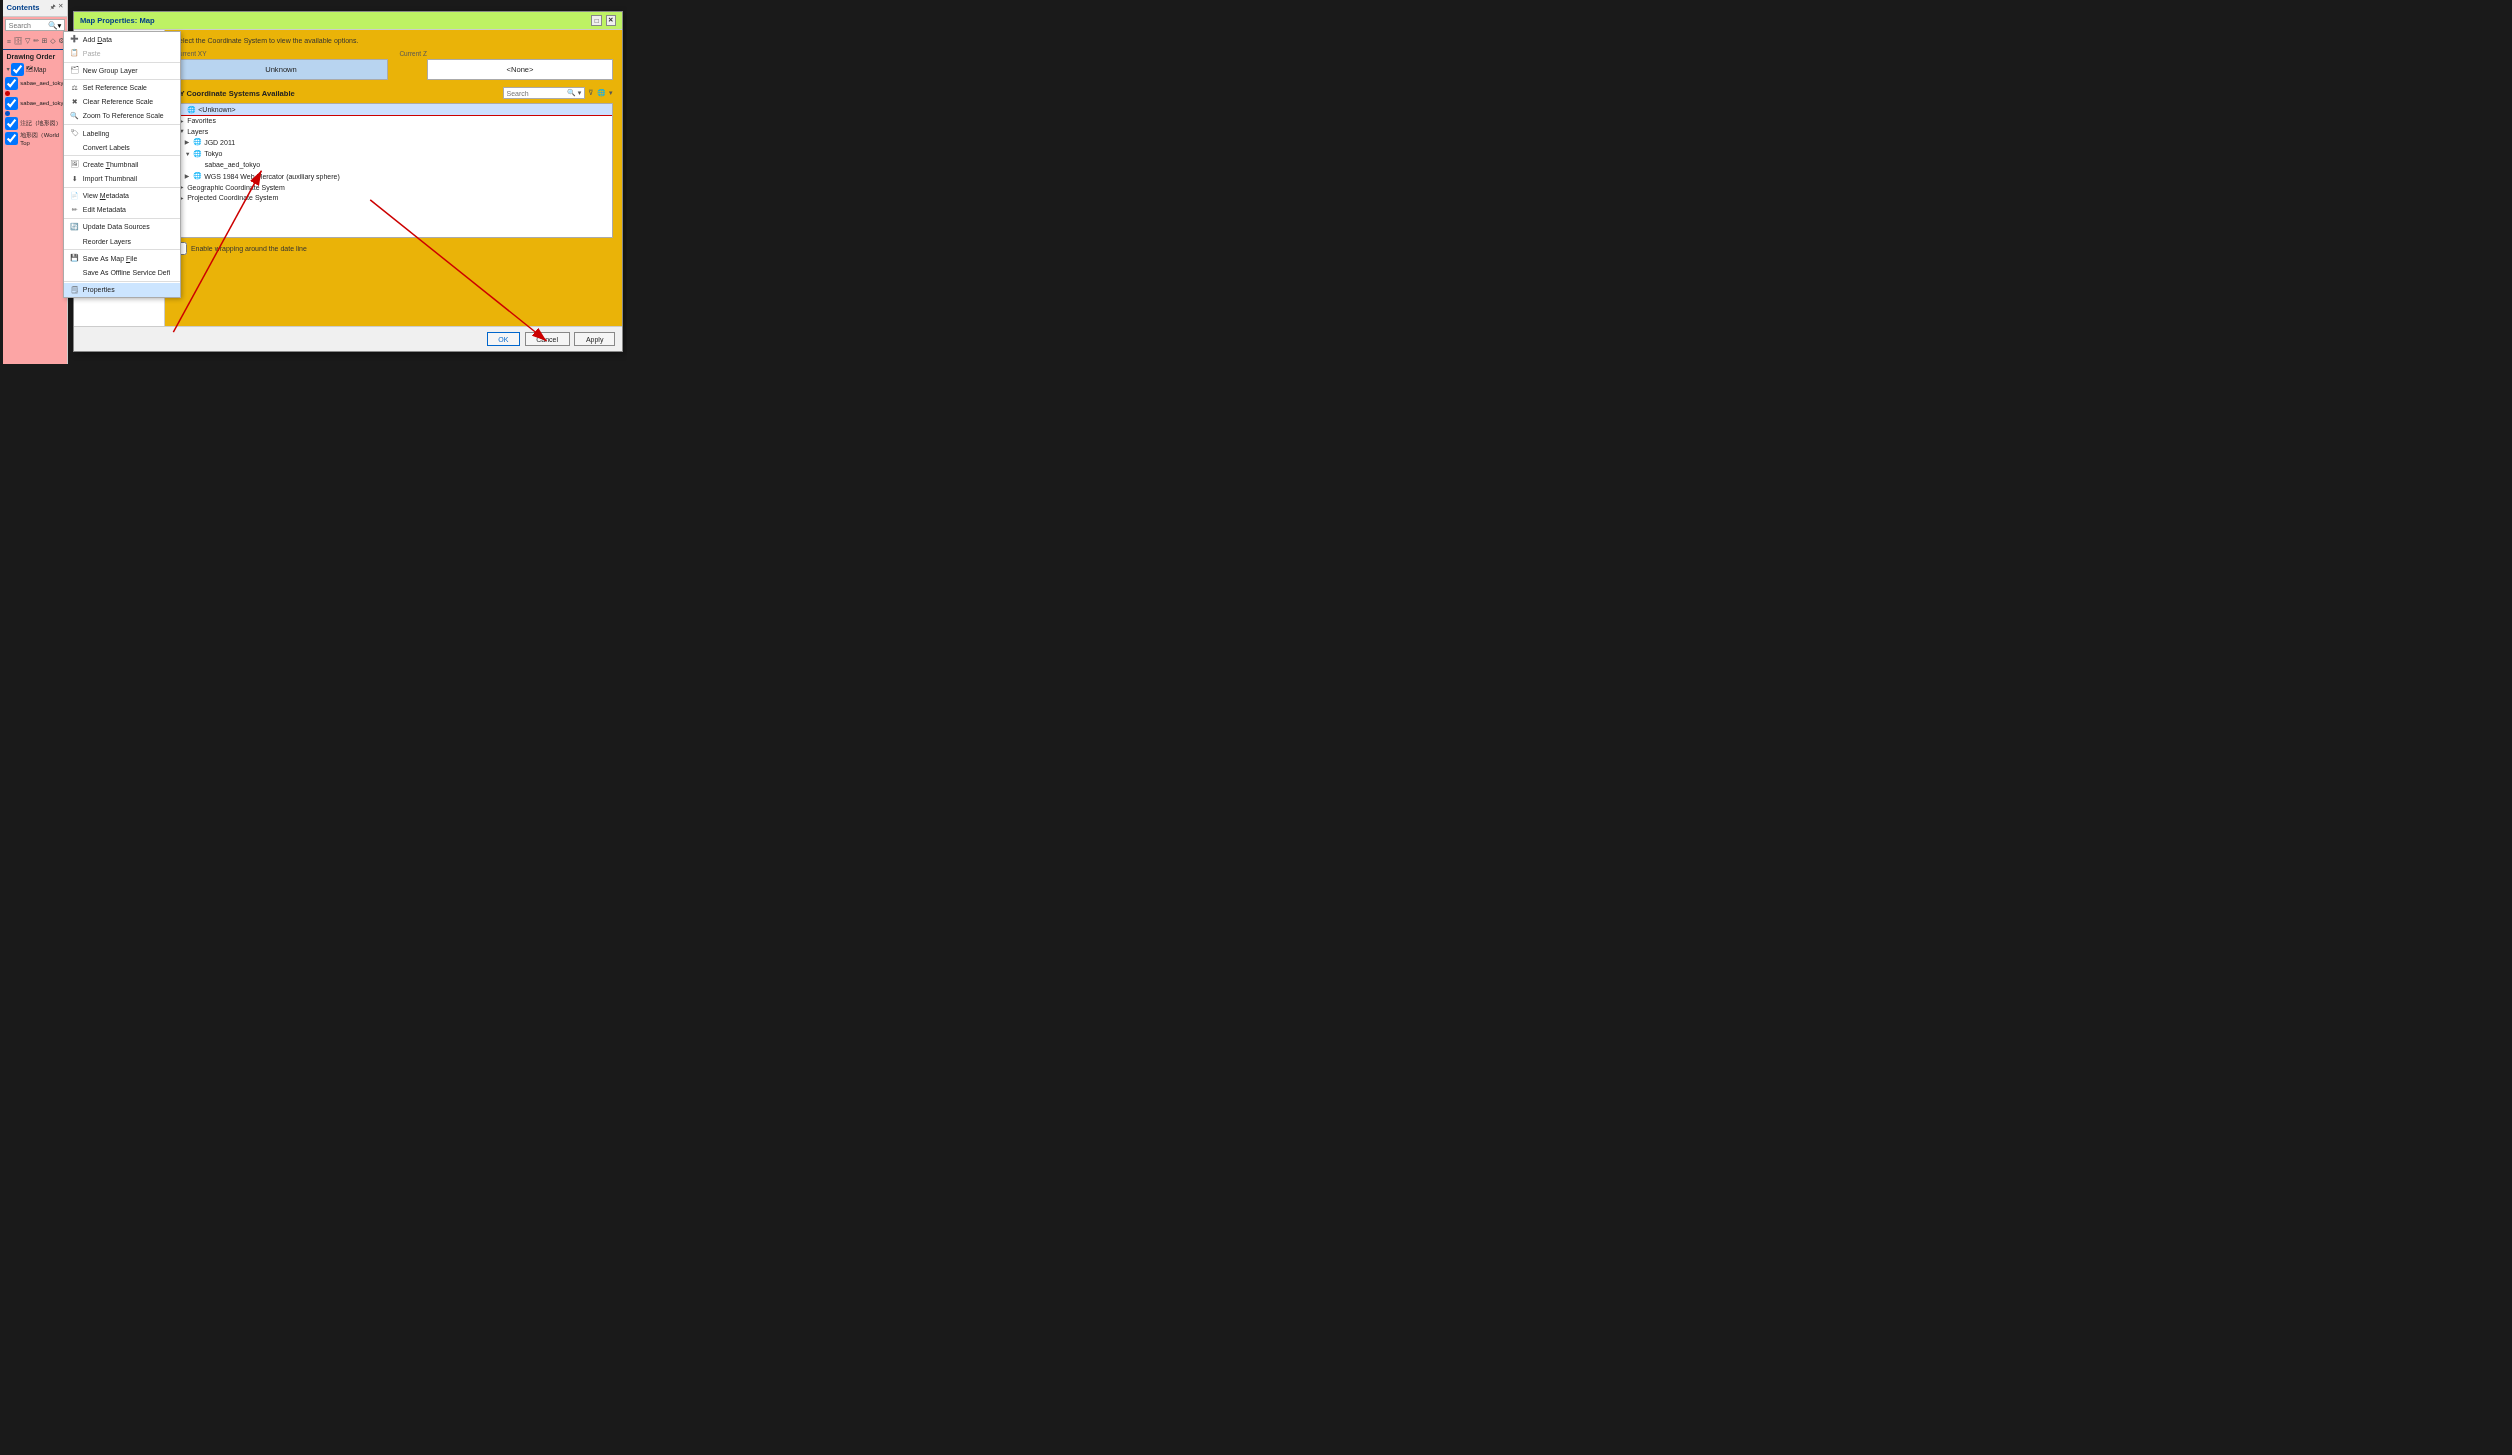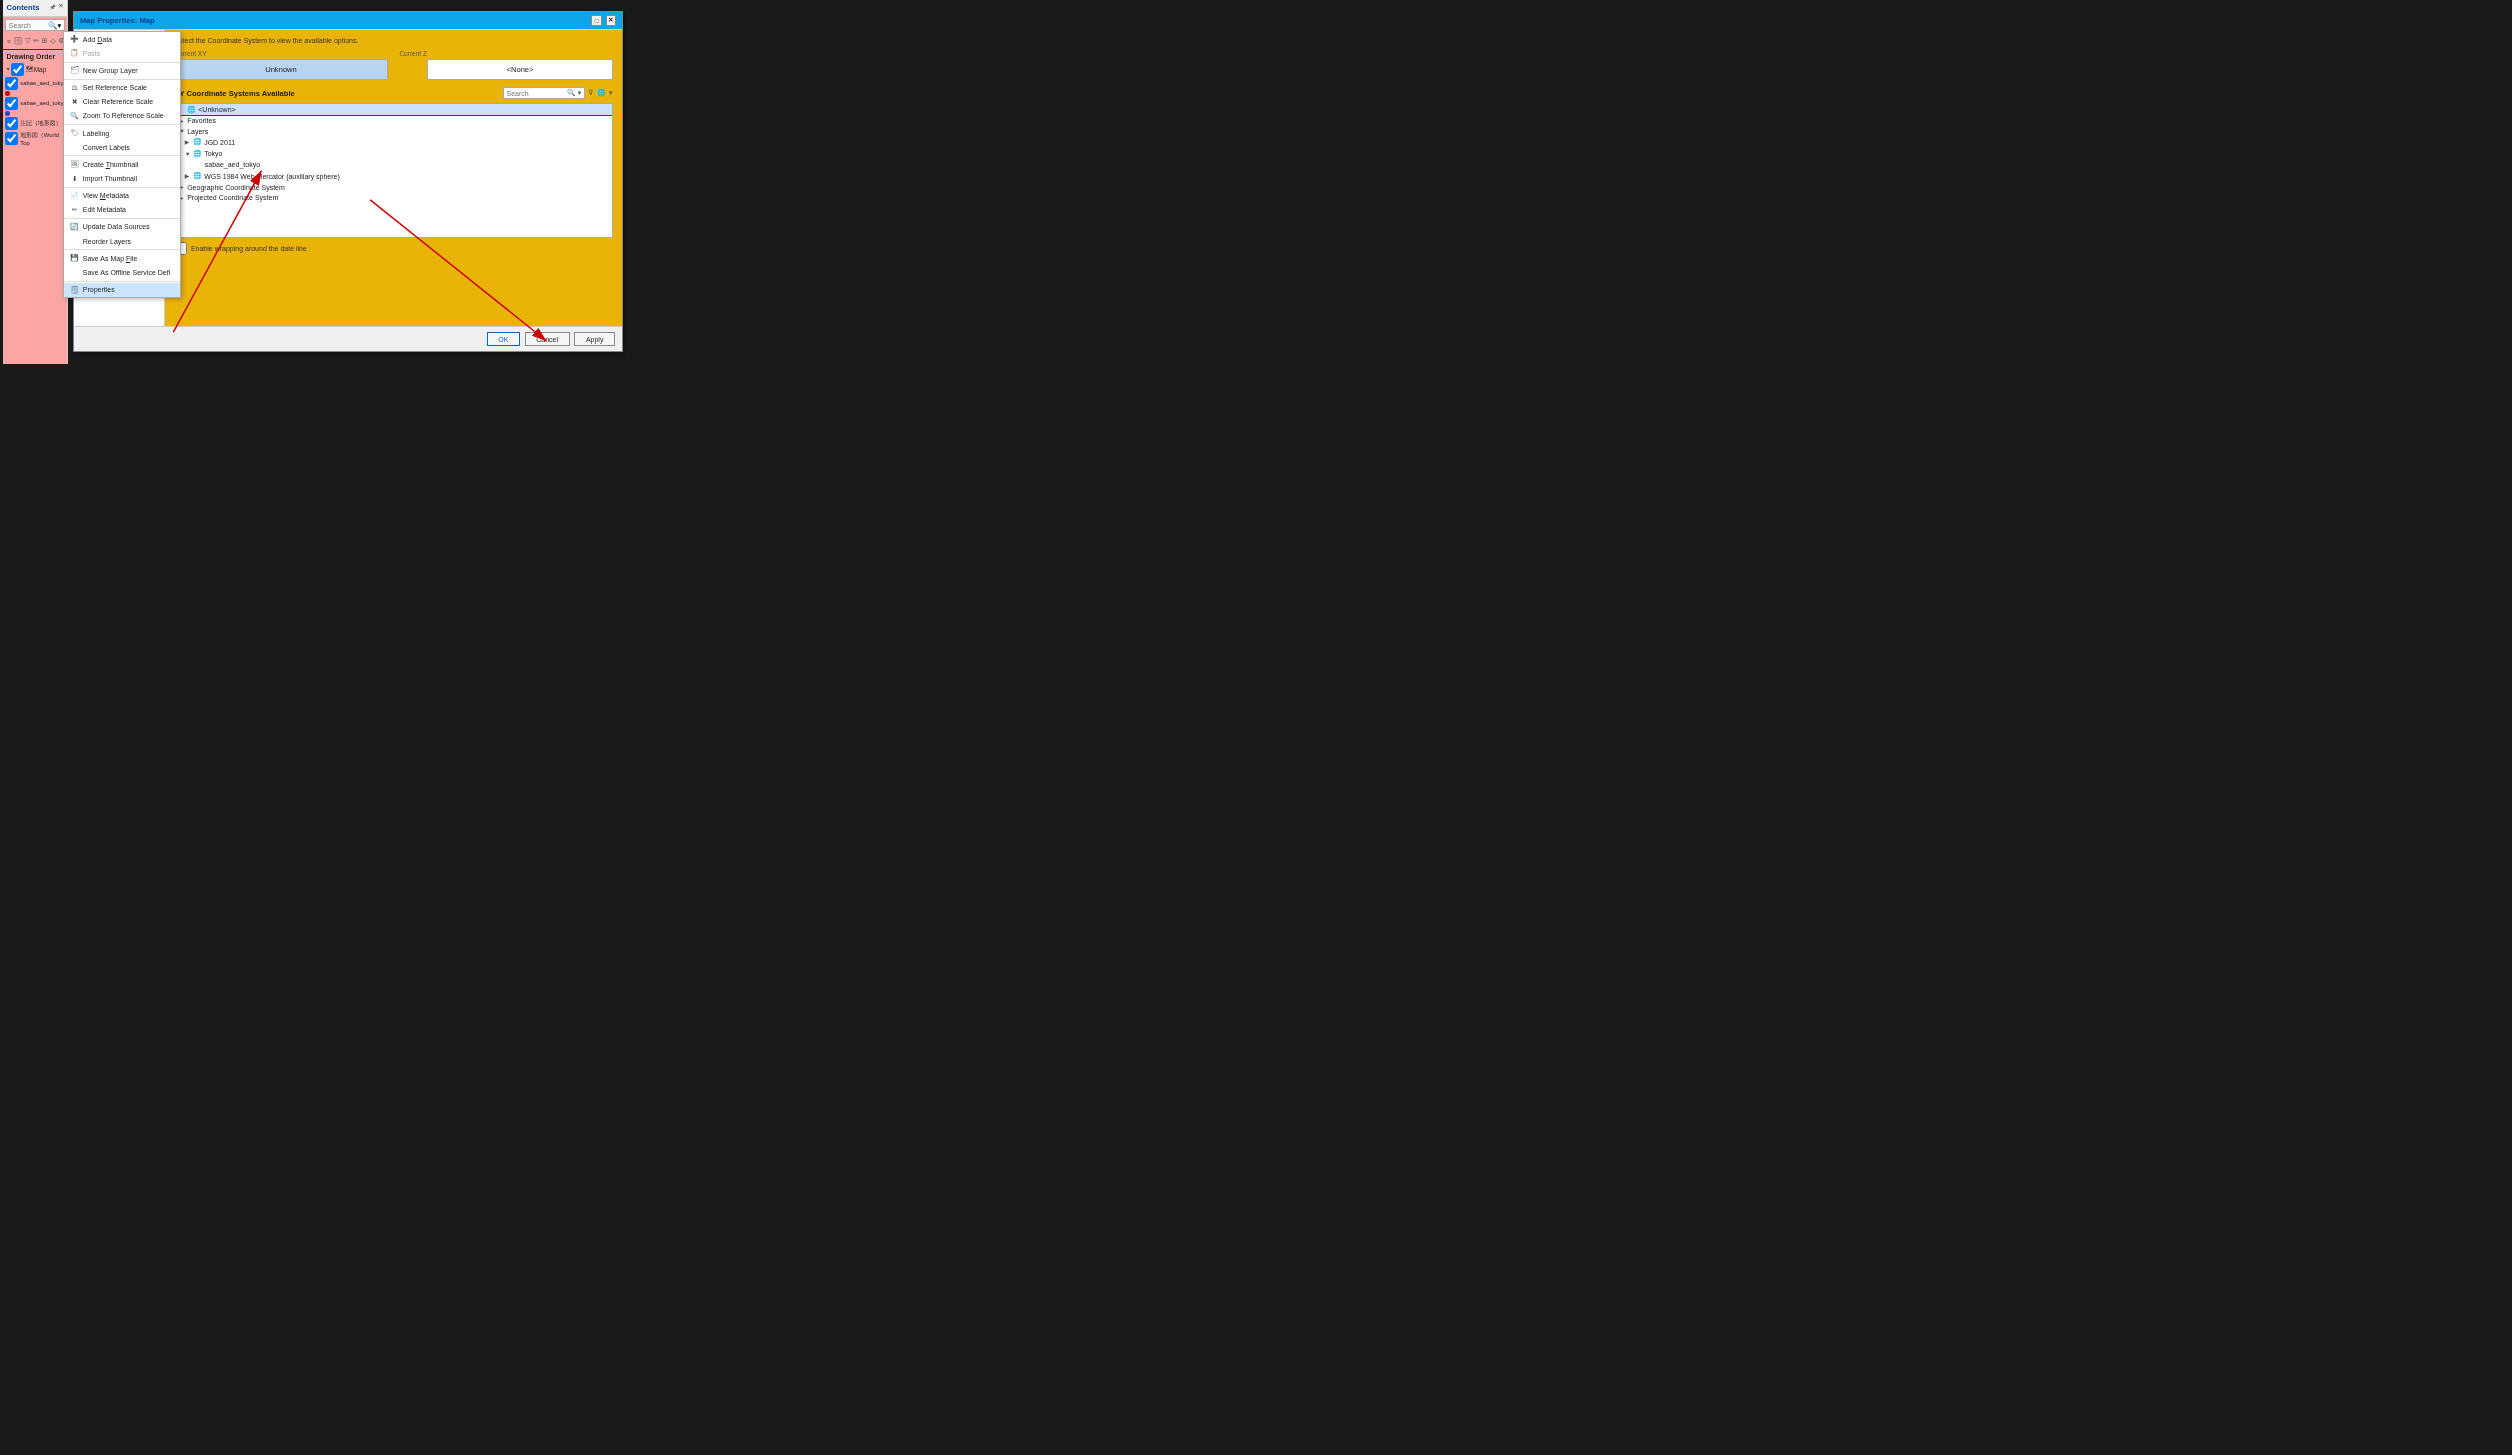--- a/index.html
+++ b/index.html
@@ -108,21 +108,21 @@
       left: 73px; top: 10.6px;
       width: 550px;
       height: 341px;
       background: #f0f0f0;
       border: 0.6px solid #888;
       box-shadow: 2.4px 2.4px 7px rgba(0,0,0,0.4);
       display: flex;
       flex-direction: column;
     }
     .dialog-titlebar {
-      background: #0ea5e9;
+      background: #bef264;
       padding: 3.5px 5.9px;
       display: flex; align-items: center; justify-content: space-between;
       border-bottom: 0.6px solid #ccc;
       font-size: 7.6px; font-weight: bold;
       color: #003f8a;
     }
     .dialog-titlebar-controls { display: flex; gap: 3.5px; }
     .titlebar-btn {
       width: 10.6px; height: 10.6px;
       border: 0.6px solid #888;

